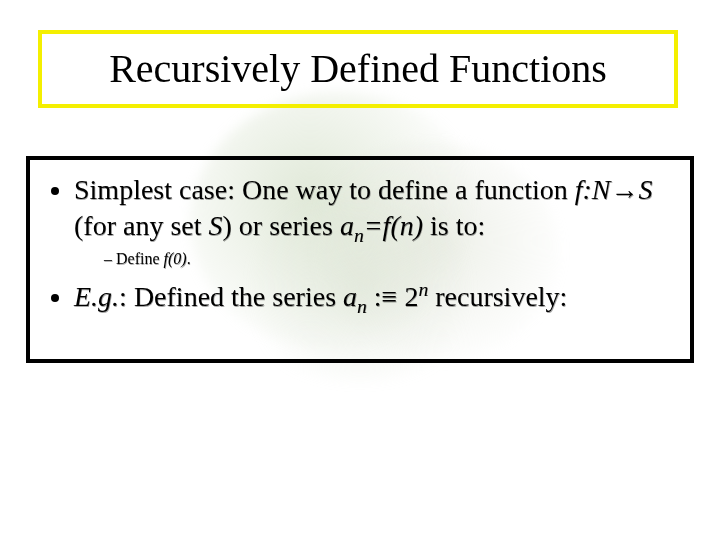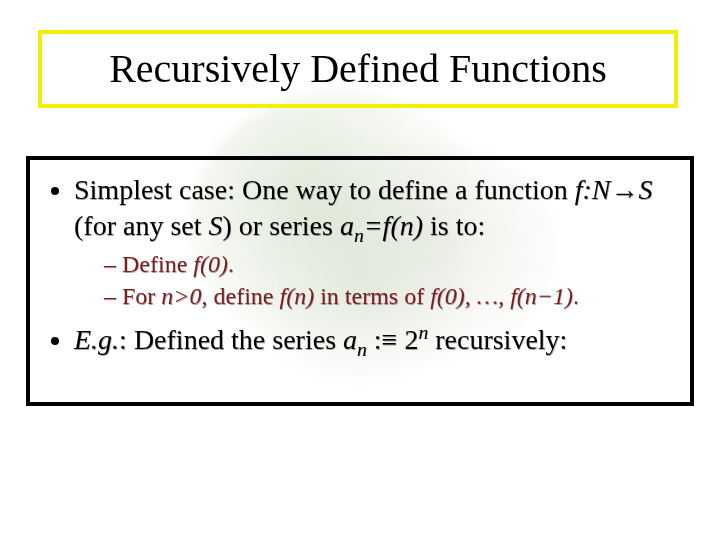--- a/index.html
+++ b/index.html
@@ -83,23 +83,23 @@
     color: #000;
     text-shadow: 0.6px 0.6px 0 rgba(0,0,0,0.35);
     margin-bottom: 4px;
   }
   ul.level2 {
     margin: 4px 0 10px 0;
     padding: 0 0 0 30px;
     list-style: none;
   }
   ul.level2 > li {
-    font-size: 24px;
+    font-size: 16px;
     line-height: 1.35;
-    color: #7f1d1d;
+    color: #000000;
     text-shadow: 0.6px 0.6px 0 rgba(0,0,0,0.35);
   }
   ul.level2 > li::before {
     content: "– ";
   }
   .ital { font-style: italic; }
   sub { font-size: 0.7em; vertical-align: sub; line-height: 0; }
   sup { font-size: 0.7em; vertical-align: super; line-height: 0; }
   .isub { font-style: italic; }
 </style>
@@ -121,23 +121,20 @@
   <div class="body-box">
     <ul class="level1">
 
       <li>
         <span>Simplest case: One way to define a function </span><span class="ital">f:N→S</span><span> (for any set </span><span class="ital">S</span><span>) or series </span><span class="ital">a</span><sub class="isub">n</sub><span class="ital">=f(n)</span><span> is to:</span>
 
         <ul class="level2">
           <li>
             <span>Define </span><span class="ital">f(0)</span><span>.</span>
           </li>
-          <li>
-            <span>For </span><span class="ital">n&gt;0</span><span>, define </span><span class="ital">f(n)</span><span> in terms of </span><span class="ital">f(0), …, f(n−1)</span><span>.</span>
-          </li>
         </ul>
       </li>
 
       <li>
         <span class="ital">E.g.</span><span>: Defined the series </span><span class="ital">a</span><sub class="isub">n</sub><span> :≡ 2</span><sup class="isub">n</sup><span> recursively:</span>
 
         <ul class="level2">
         </ul>
       </li>
 

